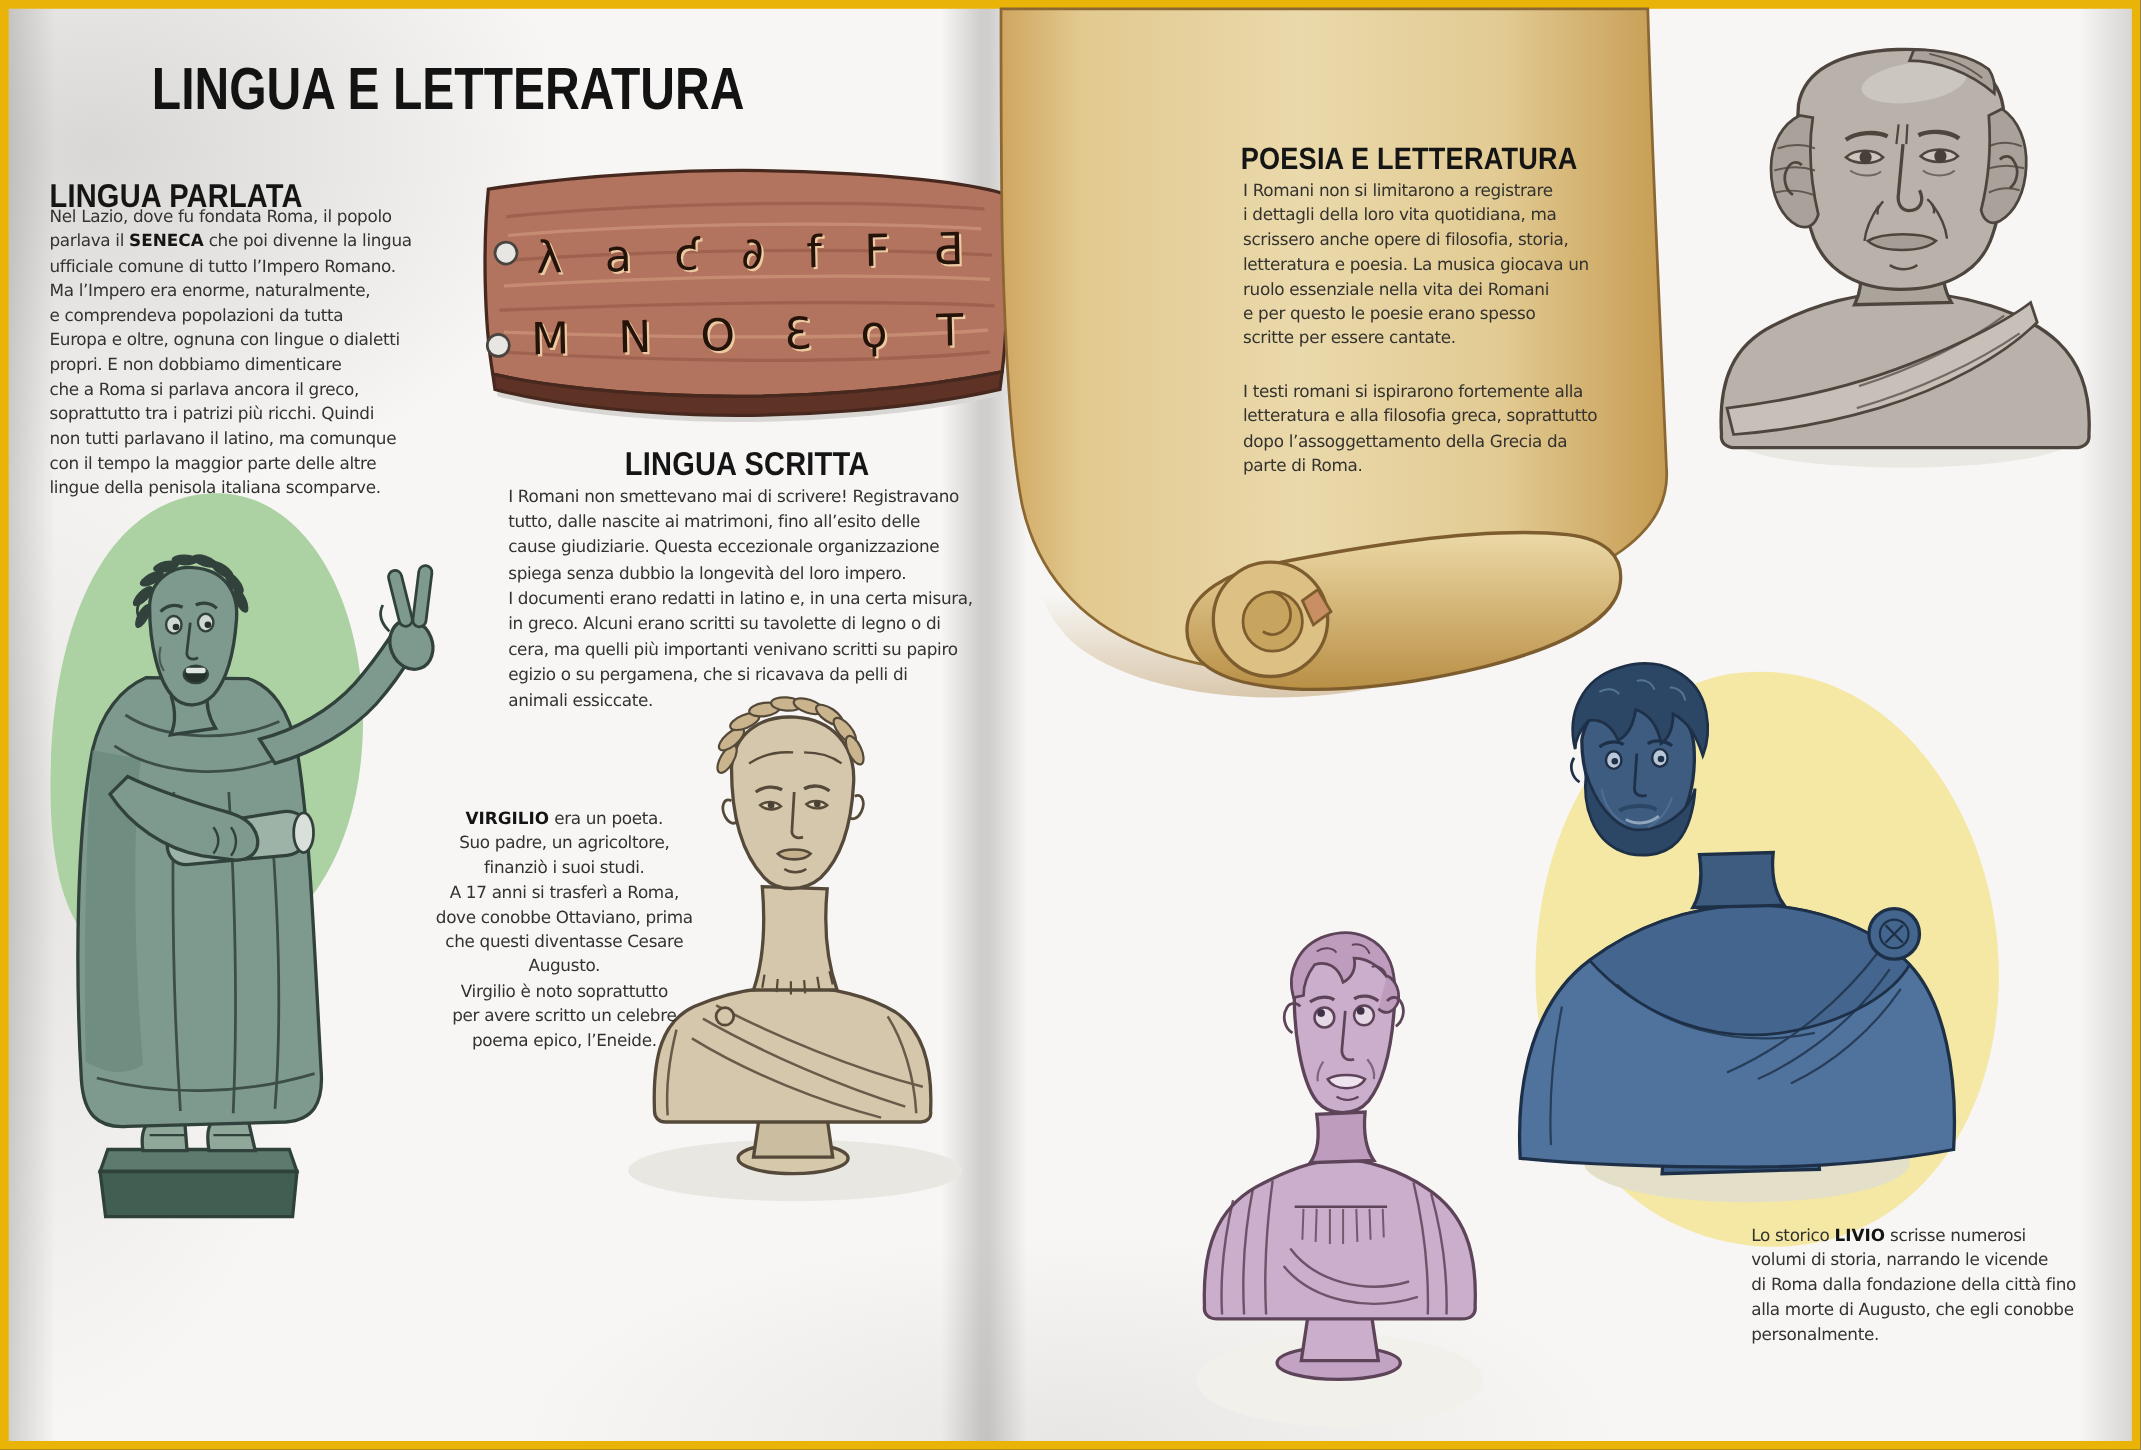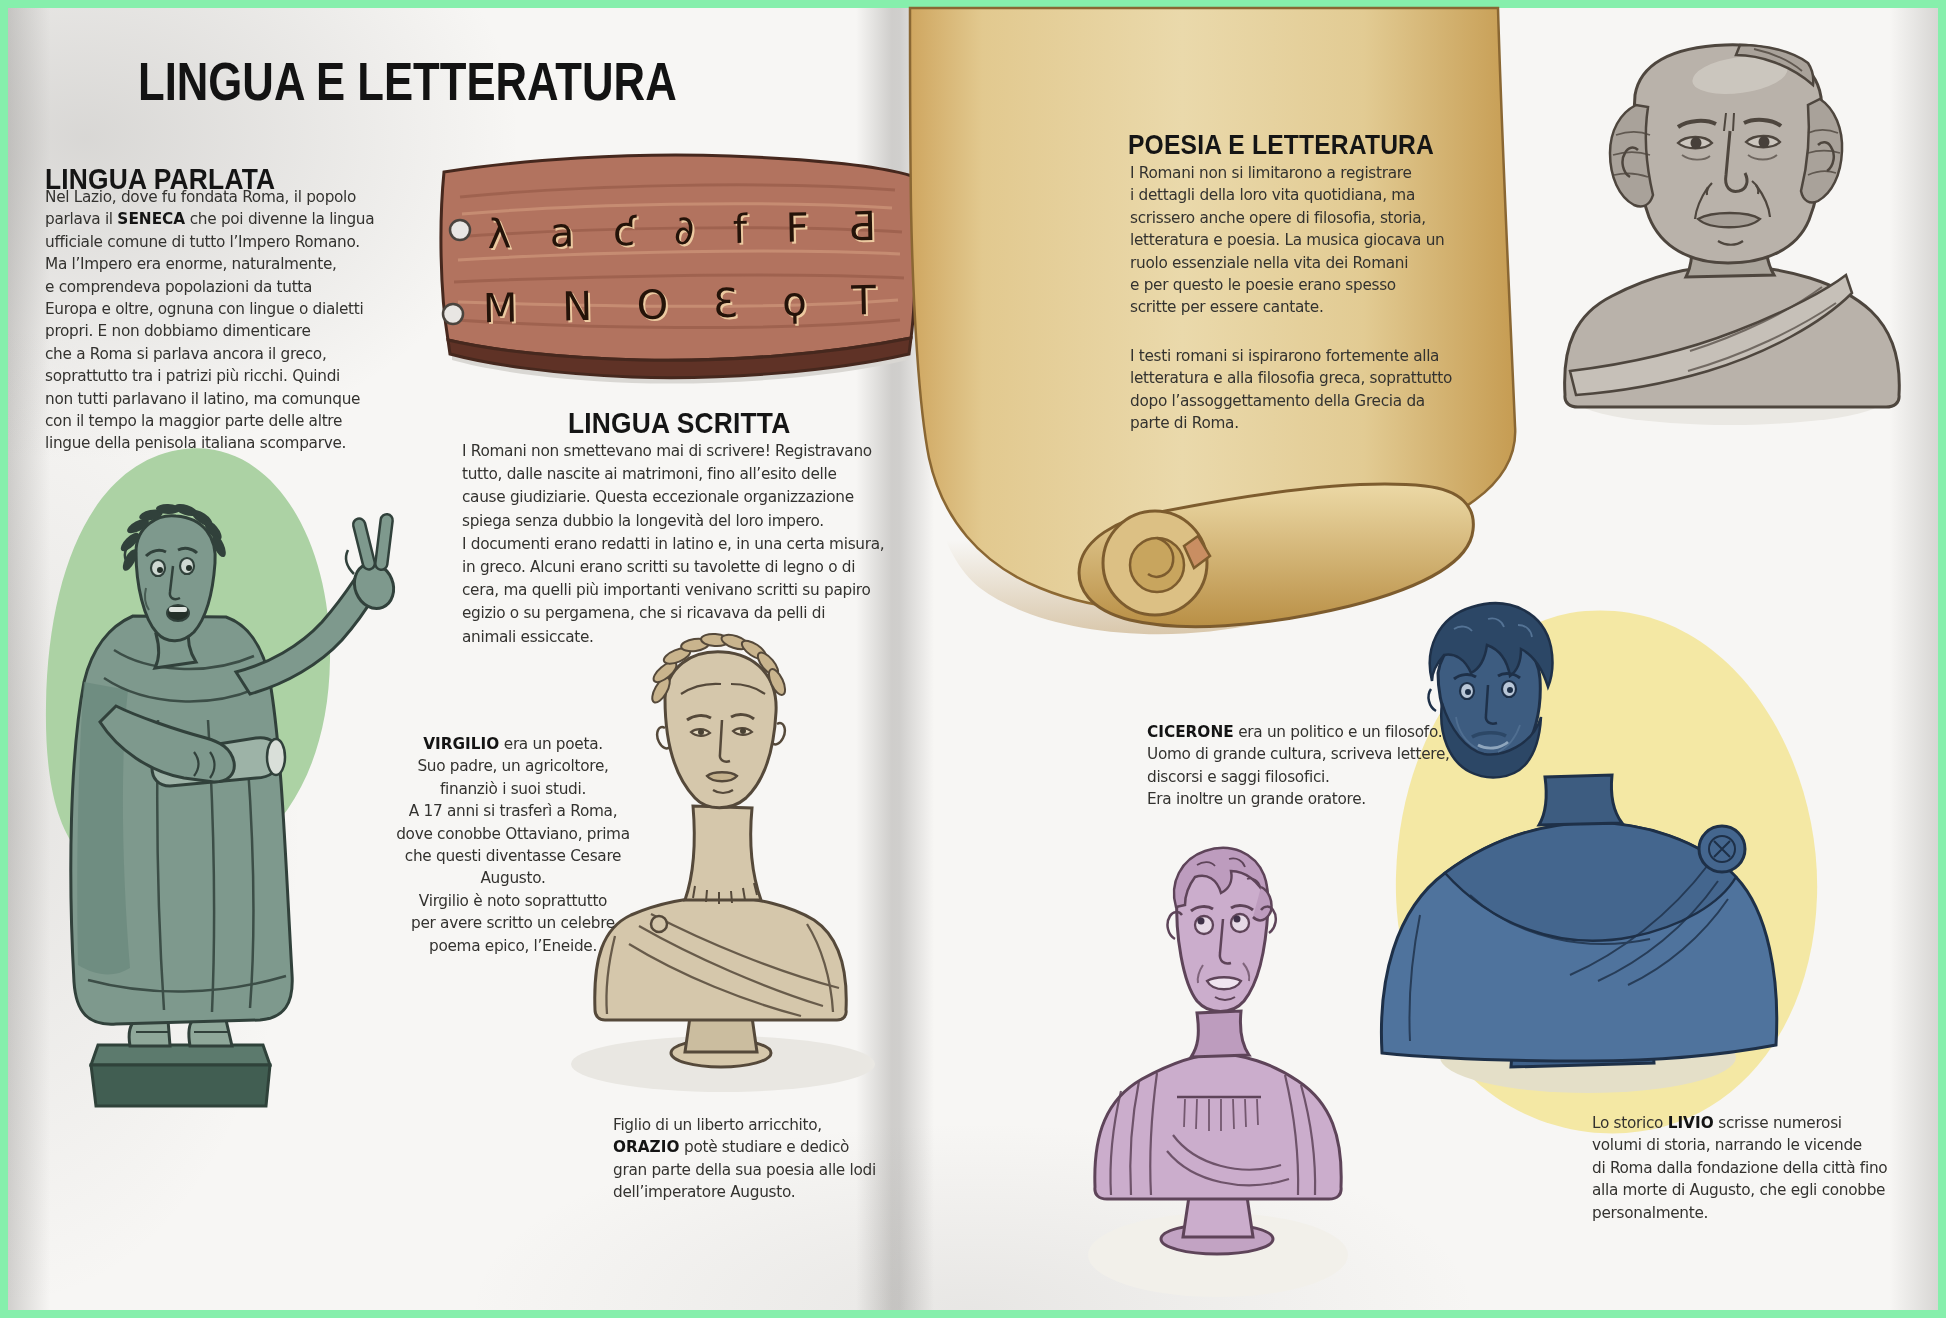--- a/index.html
+++ b/index.html
@@ -1,16 +1,16 @@
 <!DOCTYPE html>
 <html><head>
 <meta charset="utf-8">
 <style>
   html,body{margin:0;padding:0;background:#4a4a4a;}
-  .frame{position:relative;width:1946px;height:1318px;background:#86efac;overflow:hidden;
+  .frame{position:relative;width:1946px;height:1318px;background:#eab308;overflow:hidden;
          font-family:"DejaVu Sans",sans-serif;}
   .pages{position:absolute;left:8px;top:8px;width:1930px;height:1302px;background:#f7f6f4;}
   .tint{position:absolute;left:8px;top:8px;width:1930px;height:1302px;
     background:
       radial-gradient(ellipse 620px 460px at 4% 10%,rgba(138,136,133,.28),rgba(138,136,133,0) 70%),
       radial-gradient(ellipse 420px 700px at 0% 62%,rgba(138,136,133,.16),rgba(138,136,133,0) 70%),
       radial-gradient(ellipse 700px 260px at 50% 100%,rgba(138,136,133,.14),rgba(138,136,133,0) 72%),
       linear-gradient(90deg,rgba(120,118,115,.30) 0%,rgba(120,118,115,0) 2.2%,rgba(120,118,115,0) 97.5%,rgba(120,118,115,.25) 100%);}
   .fold{position:absolute;left:856px;top:8px;width:78px;height:1302px;
     background:linear-gradient(90deg,rgba(0,0,0,0) 0%,rgba(92,90,87,.26) 46%,rgba(52,50,48,.20) 56%,rgba(0,0,0,0) 100%);}
@@ -199,24 +199,20 @@
       <path d="M136,104 C141,100 150,100 155,105 C150,109 141,109 136,104 Z" stroke-width="2.2" fill="#e3d7bd"></path>
       <path d="M178,103 C183,99 192,99 197,104 C192,108 183,108 178,103 Z" stroke-width="2.2" fill="#e3d7bd"></path>
       <circle cx="146" cy="104" r="3" fill="#4a4234" stroke="none"></circle>
       <circle cx="188" cy="103" r="3" fill="#4a4234" stroke="none"></circle>
       <path d="M167,92 L165,126 C164,132 169,135 175,133" stroke-width="2.5"></path>
       <path d="M152,148 C158,143 176,143 182,148 C176,155 158,155 152,148 Z" stroke-width="2.3" fill="#c5b28d"></path>
       <path d="M158,162 C164,166 172,166 178,162" stroke-width="2.2"></path>
     </g>
   </svg>
 
-  <p class="abs tb z3" style="left:613px;top:1114px;width:300px;margin:0;"><span>Figlio di un liberto arricchito,
-</span><b>ORAZIO</b><span> potè studiare e dedicò
-gran parte della sua poesia alle lodi
-dell’imperatore Augusto.</span></p>
 
   <svg class="abs z2" style="left:880px;top:8px;" width="650" height="670" viewBox="0 0 650 670">
     <defs>
       <linearGradient id="parch" x1="0" y1="0" x2="1" y2="0">
         <stop offset="0" stop-color="#cfa660"></stop>
           <stop offset=".12" stop-color="#e2c98f"></stop>
         <stop offset=".45" stop-color="#ead9ab"></stop>
           <stop offset=".75" stop-color="#e2cb93"></stop>
         <stop offset="1" stop-color="#c69c52"></stop>
       </linearGradient>
@@ -282,24 +278,20 @@
       <path d="M142,120 C150,126 164,126 170,121 M208,120 C216,126 230,126 237,120" stroke-width="1.8" opacity=".7"></path>
       <path d="M190,96 L186,140 C184,152 190,158 199,156 C207,154 209,146 205,138" stroke-width="3"></path>
       <path d="M172,148 C168,152 166,156 167,160 M212,146 C217,150 219,155 218,159" stroke-width="2.2"></path>
       <path d="M168,152 C160,164 156,174 155,184 M216,150 C225,162 229,172 230,182" stroke-width="2.2"></path>
       <path d="M158,184 C172,176 208,176 220,184 C208,195 170,195 158,184 Z" stroke-width="2.3" fill="#a59e96"></path>
       <path d="M178,206 C186,211 196,211 203,206" stroke-width="2.2"></path>
     </g>
   </svg>
 
 
-  <p class="abs tb z3" style="left:1147px;top:721px;width:380px;margin:0;"><b>CICERONE</b><span> era un politico e un filosofo.
-Uomo di grande cultura, scriveva lettere,
-discorsi e saggi filosofici.
-Era inoltre un grande oratore.</span></p>
 
   <svg class="abs z2" style="left:1085px;top:835px;" width="270" height="470" viewBox="0 0 270 470">
     <ellipse cx="133" cy="420" rx="130" ry="42" fill="#f2f0ea"></ellipse>
     <ellipse cx="132" cy="404" rx="56" ry="15" fill="#c2a3c3" stroke="#5e4459" stroke-width="3"></ellipse>
     <path d="M106,348 L160,348 L168,402 L98,402 Z" fill="#cbadcc" stroke="#5e4459" stroke-width="3"></path>
     <path d="M10,352 C8,298 22,264 57,244 C92,225 115,219 134,219 C156,219 187,228 213,246 C246,268 258,302 256,352 C257,360 252,364 244,364 L22,364 C14,364 9,360 10,352 Z" fill="#cbadcc" stroke="#5e4459" stroke-width="3"></path>
     <g stroke="#5e4459" stroke-width="2.2" fill="none" opacity=".85">
       <path d="M36,256 C28,290 24,326 26,360"></path>
       <path d="M54,246 C46,286 44,324 46,360"></path>
       <path d="M72,238 C66,282 64,322 66,360"></path>

